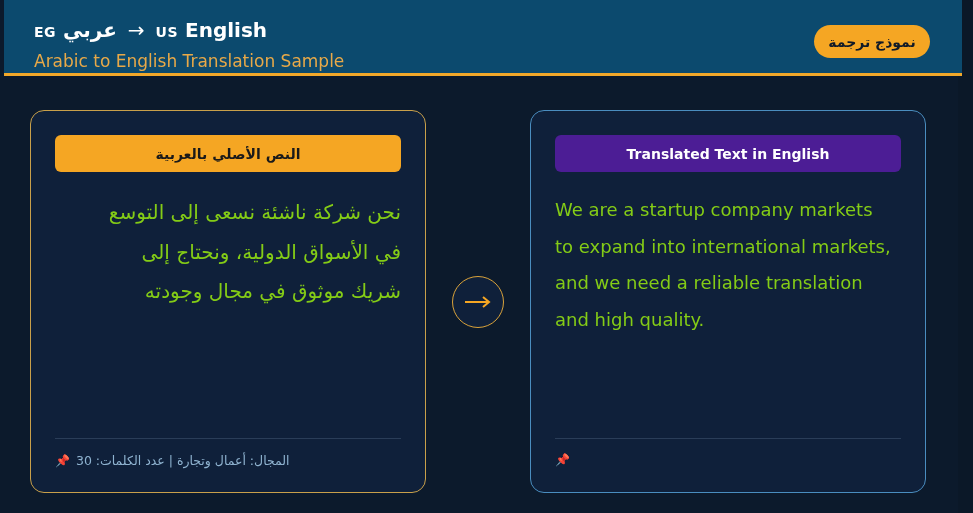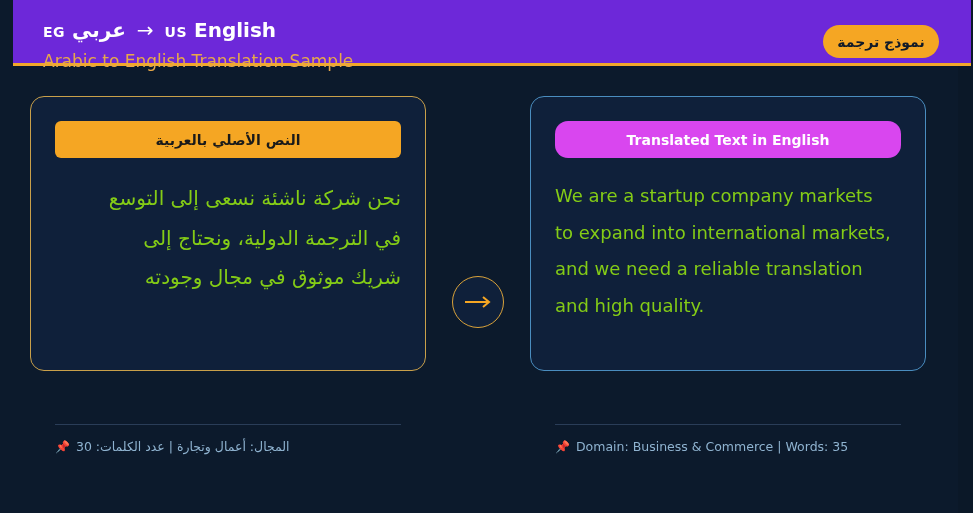--- a/index.html
+++ b/index.html
@@ -7,22 +7,22 @@
   body {
     background: #0c1a2c;
     font-family: "DejaVu Sans", sans-serif;
     position: relative;
   }
   .scroll-strip {
     position: absolute; left: 958px; top: 0; width: 15px; height: 513px;
     background: #0b1828;
   }
   .header {
-    position: absolute; left: 13px; top: 0; width: 958px; height: 66px;
-    background: #6d28d9;
+    position: absolute; left: 4px; top: 0; width: 958px; height: 76px;
+    background: #0c4a6e;
     border-bottom: 3px solid #f2a82a;
   }
   .title {
     position: absolute; left: 30px; top: 18px;
     color: #ffffff; font-weight: bold; font-size: 20px;
     font-family: "DejaVu Sans", sans-serif;
     white-space: nowrap;
   }
   .title .flag { font-size: 14px; letter-spacing: 0.5px; }
   .title .arrow { font-weight: normal; margin: 0 4px; }
@@ -32,33 +32,33 @@
     font-family: "DejaVu Sans", sans-serif;
   }
   .badge {
     position: absolute; left: 810px; top: 25px; width: 116px; height: 33px;
     background: #f5a623; border-radius: 17px;
     color: #111a28; font-weight: bold; font-size: 14px;
     display: flex; align-items: center; justify-content: center;
     direction: rtl;
   }
   .card {
-    position: absolute; top: 96px; width: 396px; height: 275px;
+    position: absolute; top: 110px; width: 396px; height: 383px;
     background: #0f203a; border-radius: 14px;
   }
   .card.left { left: 30px; border: 1.5px solid #c9a04a; }
   .card.right { left: 530px; border: 1.5px solid #4a8dbf; }
   .card-label {
     position: absolute; left: 24px; top: 24px; width: 346px; height: 37px;
     border-radius: 6px;
     display: flex; align-items: center; justify-content: center;
     font-weight: bold; font-size: 14px;
   }
   .card.left .card-label { background: #f5a623; color: #1a1a1a; direction: rtl; }
-  .card.right .card-label { background: #d946ef; color: #ffffff; border-radius: 13px; }
+  .card.right .card-label { background: #4c1d95; color: #ffffff; }
   .card-body {
     position: absolute; left: 24px; top: 82px; width: 346px;
     color: #84cc16; font-size: 18px;
   }
   .card.left .card-body {
     direction: rtl; text-align: right; line-height: 39.5px;
     font-size: 20px; top: 82px;
   }
   .card.right .card-body { line-height: 36.5px; top: 81px; font-size: 18px; }
   .card-body .line { display: block; white-space: nowrap; }
@@ -95,21 +95,21 @@
     <span>English</span>
   </div>
   <div class="subtitle">Arabic to English Translation Sample</div>
   <div class="badge">نموذج ترجمة</div>
 </header>
 
 <section class="card left">
   <div class="card-label">النص الأصلي بالعربية</div>
   <div class="card-body">
     <span class="line">نحن شركة ناشئة نسعى إلى التوسع</span>
-    <span class="line">في الترجمة الدولية، ونحتاج إلى</span>
+    <span class="line">في الأسواق الدولية، ونحتاج إلى</span>
     <span class="line">شريك موثوق في مجال وجودته</span>
   </div>
   <div class="divider"></div>
   <div class="card-footer">
     <span class="pin">📌</span>
     <span class="footer-text">المجال: أعمال وتجارة | عدد الكلمات: 30</span>
   </div>
 </section>
 
 <div class="arrow-circle">
@@ -123,15 +123,14 @@
   <div class="card-label">Translated Text in English</div>
   <div class="card-body">
     <span class="line">We are a startup company markets</span>
     <span class="line">to expand into international markets,</span>
     <span class="line">and we need a reliable translation</span>
     <span class="line">and high quality.</span>
   </div>
   <div class="divider"></div>
   <div class="card-footer">
     <span class="pin">📌</span>
-    <span class="footer-text">Domain: Business &amp; Commerce | Words: 35</span>
   </div>
 </section>
 
 </body></html>

